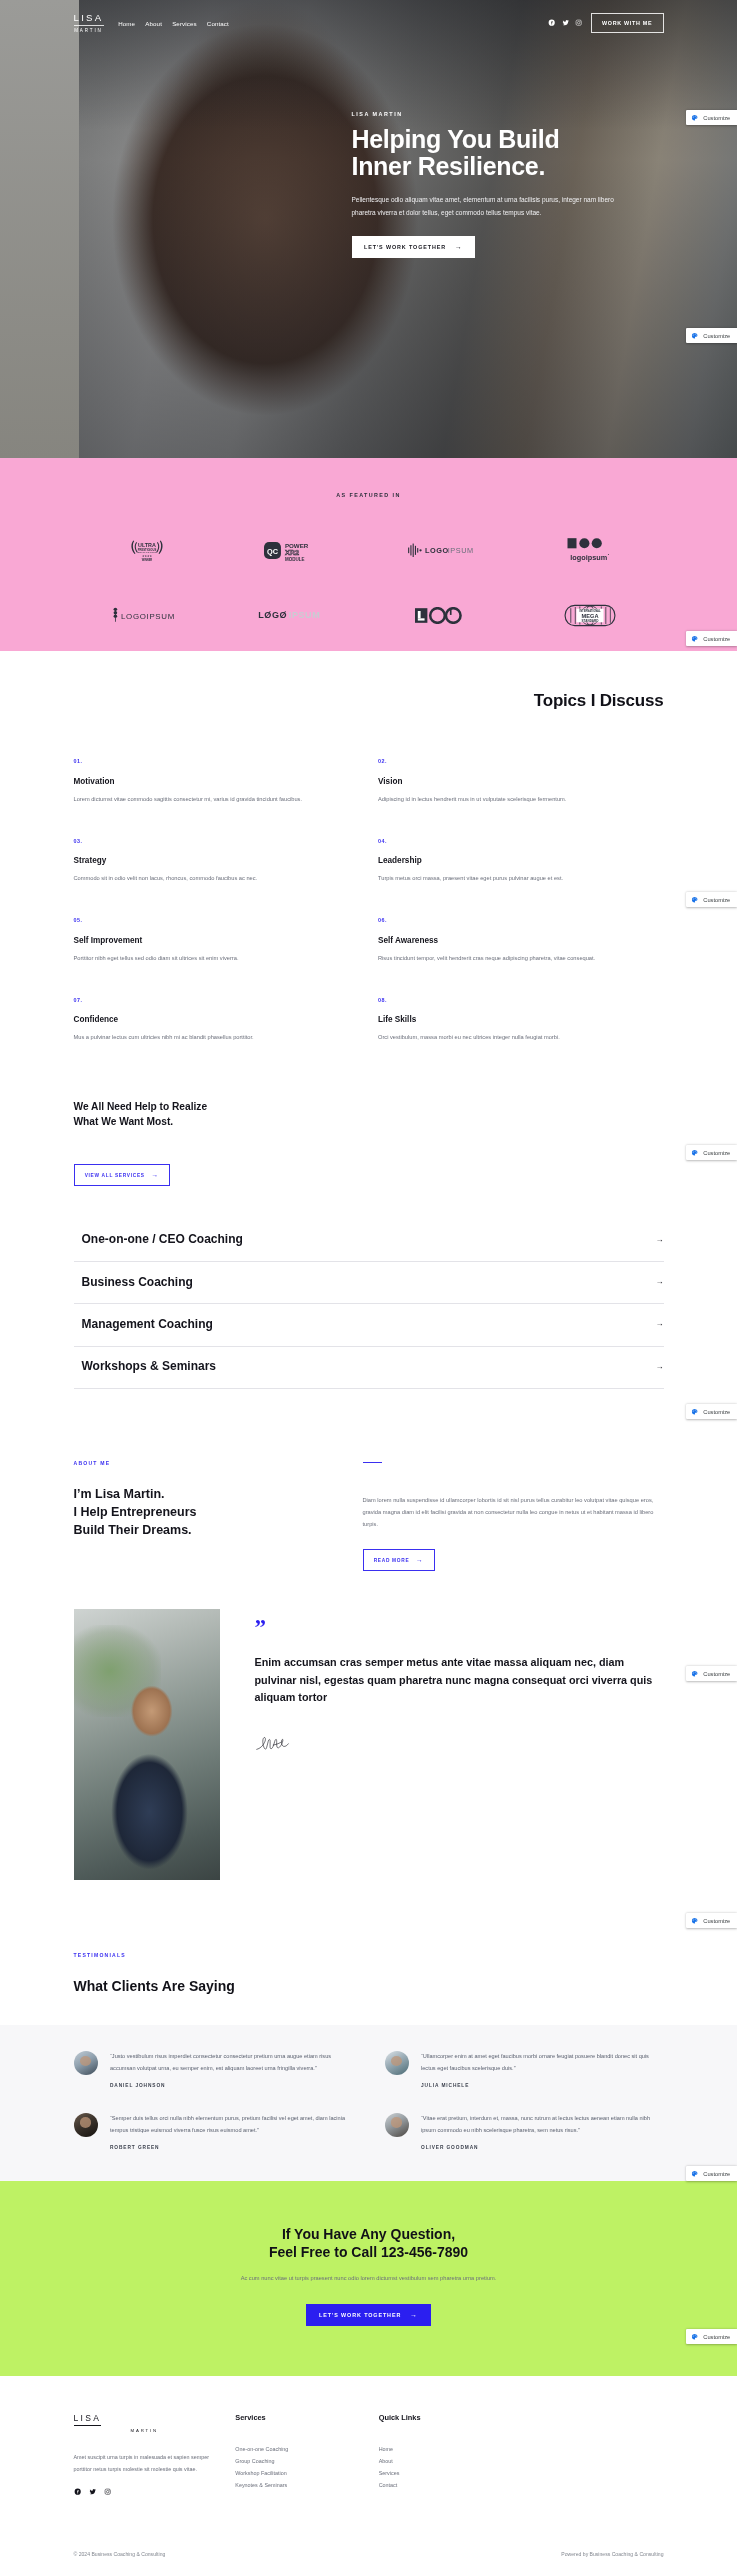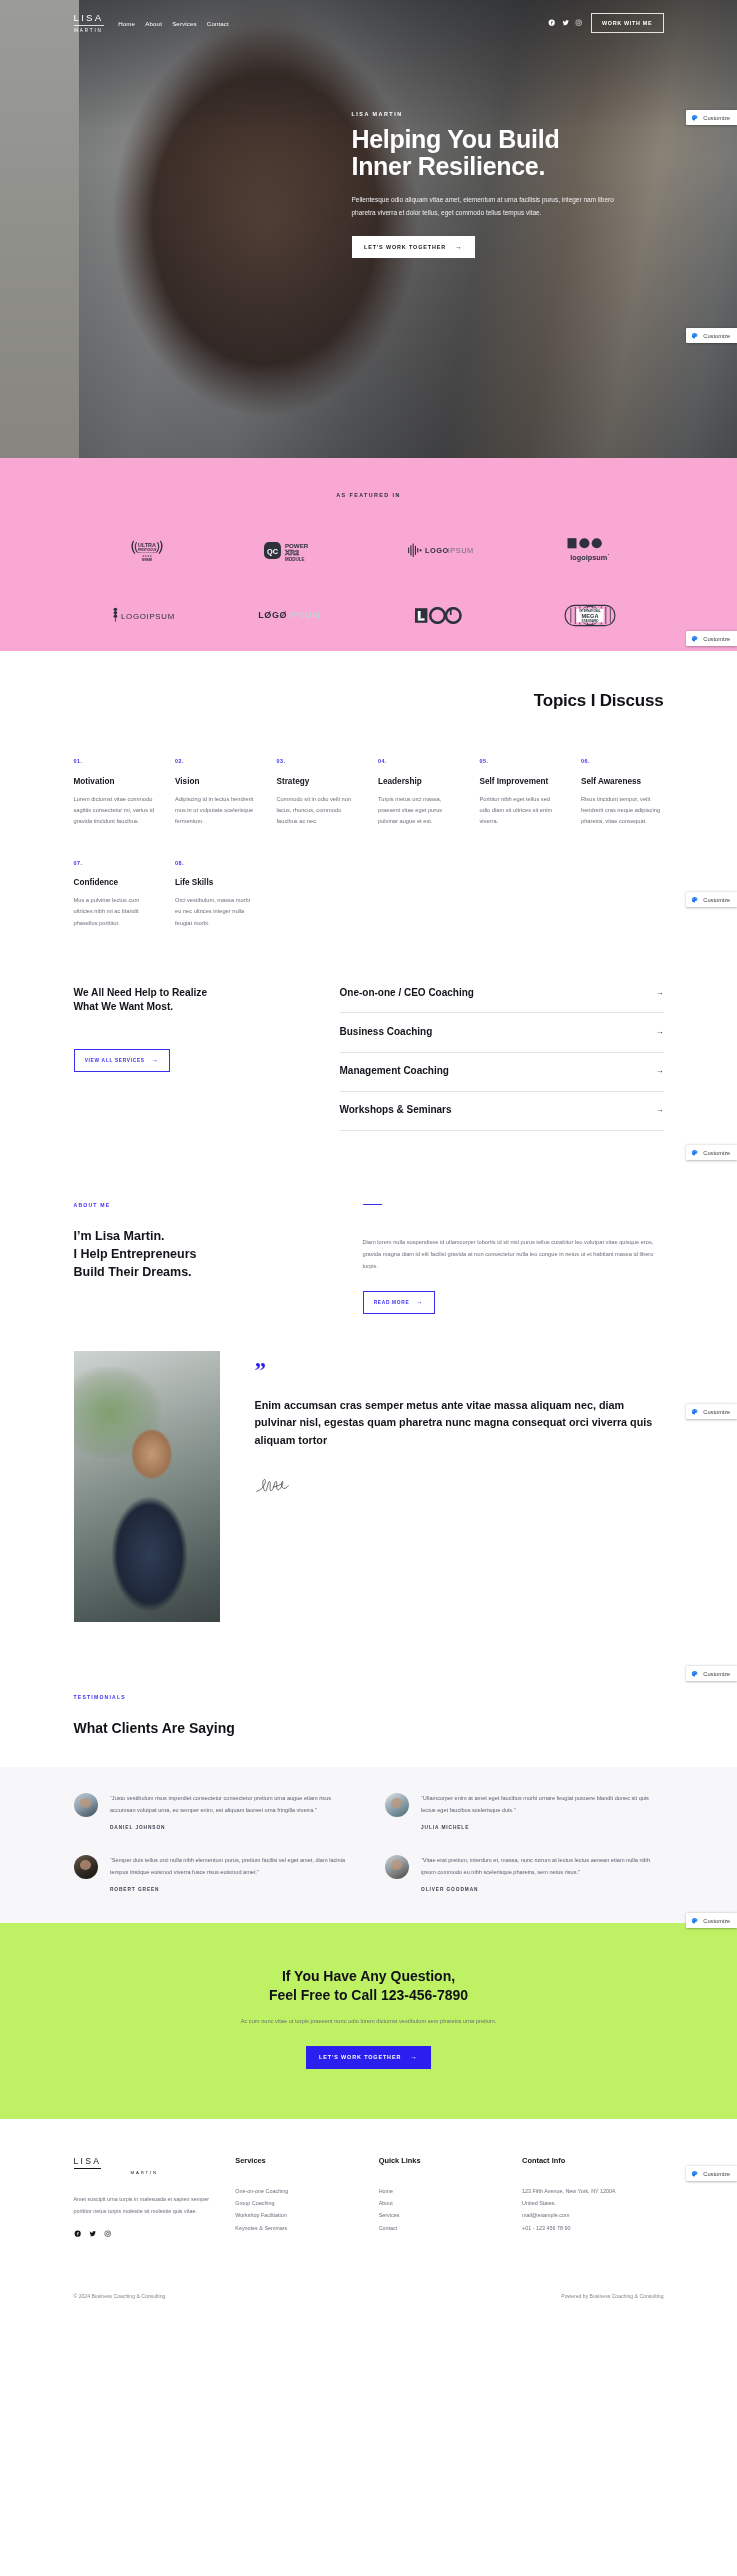--- a/index.html
+++ b/index.html
@@ -105,52 +105,52 @@
   }
   .logo-cell { height:26px; display:flex; align-items:center; justify-content:center; color:#2d313c; }
 
   
   .topics { padding:40px 0 23px; background:#fff; }
   .h2-center {
     text-align:right; font-size:17px; font-weight:700; letter-spacing:-0.2px;
     color:#111118; margin-bottom:47px;
   }
   .topic-grid {
-    display:grid; grid-template-columns:repeat(6,1fr); column-gap:19px; row-gap:33px;
+    display:grid; grid-template-columns:repeat(2,1fr); column-gap:19px; row-gap:33px;
   }
   .topic-num {
     color:#3a2ff0; font-size:5.4px; font-weight:700; letter-spacing:0.5px;
     margin-bottom:12.5px;
   }
   .topic-title {
     font-size:8.2px; font-weight:700; color:#14141c; margin-bottom:8px;
   }
   .topic-text { font-size:5.7px; line-height:1.95; color:#6b6f7b; }
 
   
   .services { padding:34px 0 40px; }
-  .services-row { display:flex; gap:22px; }
+  .services-row { display:flex; gap:45px;flex-direction:column; }
   .services-left { width:244px; flex:none; }
   .services-heading {
     font-size:10.2px; line-height:1.45; font-weight:700; color:#14141c;
     margin-bottom:34px;
   }
   .btn-outline-blue {
     display:inline-flex; align-items:center; gap:6.8px;
     border:0.6px solid #3a2ff0; color:#3a2ff0; font-size:4.8px; font-weight:700;
     letter-spacing:0.7px; padding:6.8px 10.2px; text-decoration:none;
   }
   .services-list { flex:1; }
   .service-item {
     display:flex; align-items:center; justify-content:space-between;
     padding:12.5px 0 14.7px; border-bottom:0.6px solid #e3e3e8;
     text-decoration:none;
   }
   .service-item:first-child { padding-top:1.1px; }
-  .service-name { font-size:10px; font-weight:700; color:#14141c; }
+  .service-name { font-size:12px; font-weight:700; color:#14141c;margin-left:8px; }
   .service-arrow { color:#14141c; font-size:8px; }
 
   
   .about { padding:31px 0 17px; }
   .about-row { display:flex; gap:45px; }
   .about-left { width:244px; flex:none; }
   .eyebrow-blue {
     color:#3a2ff0; font-size:5.1px; letter-spacing:1.2px; font-weight:700;
     margin-bottom:20.4px;
   }
@@ -689,27 +689,20 @@
       </div>
 
       <div>
         <div class="footer-h">Quick Links</div>
         <a class="footer-li" href="#">Home</a>
         <a class="footer-li" href="#">About</a>
         <a class="footer-li" href="#">Services</a>
         <a class="footer-li" href="#">Contact</a>
       </div>
 
-      <div>
-        <div class="footer-h">Contact Info</div>
-        <div class="footer-li">123 Fifth Avenue, New York, NY 12004.</div>
-        <div class="footer-li">United States.</div>
-        <a class="footer-li" href="#">mail@example.com</a>
-        <a class="footer-li" href="#">+01 - 123 456 78 90</a>
-      </div>
     </div>
 
     <div class="footer-bottom">
       <span>© 2024 Business Coaching &amp; Consulting</span>
       <span>Powered by Business Coaching &amp; Consulting</span>
     </div>
 
     <div class="customize" style="top:2329px;">
       <svg width="7.4" height="7.4" viewBox="0 0 24 24" fill="#1a73e8">
           <path d="M12 3a9 9 0 000 18c.9 0 1.6-.7 1.6-1.6 0-.4-.2-.8-.4-1.1-.2-.3-.4-.6-.4-1 0-.9.7-1.6 1.6-1.6H16A5 5 0 0021 10.8C21 6.5 16.9 3 12 3zM6.8 12a1.4 1.4 0 110-2.8 1.4 1.4 0 010 2.8zm2.8-3.8a1.4 1.4 0 110-2.8 1.4 1.4 0 010 2.8zm4.8 0a1.4 1.4 0 110-2.8 1.4 1.4 0 010 2.8zm3 3.3a1.4 1.4 0 110-2.8 1.4 1.4 0 010 2.8z"></path>

